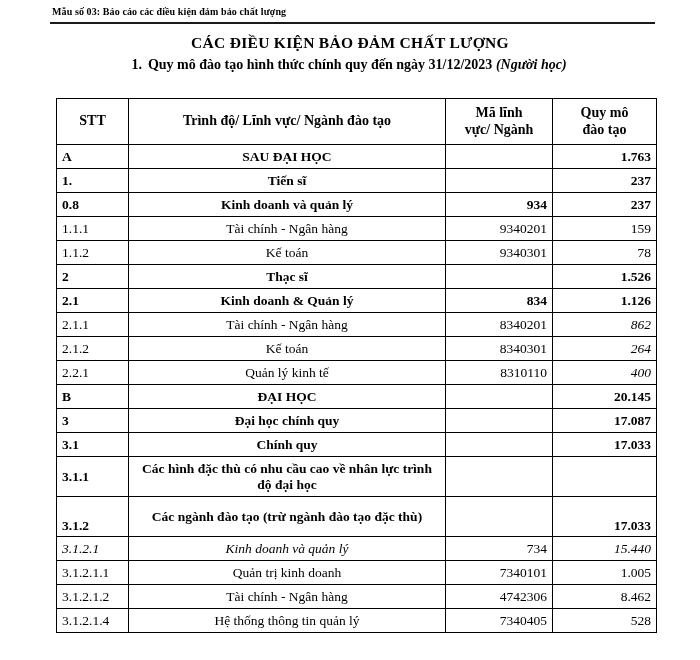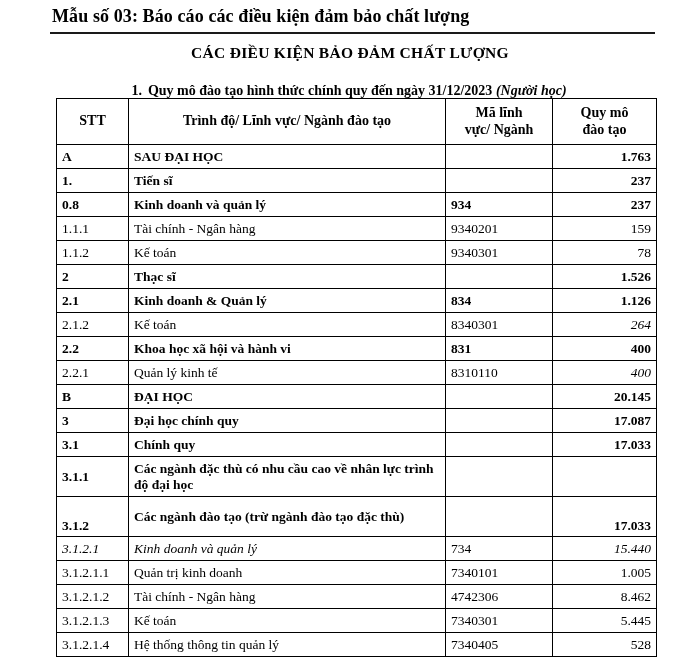--- a/index.html
+++ b/index.html
@@ -22,40 +22,40 @@
     height: 660px;
     box-sizing: border-box;
   }
 
   
   .doc-head {
     padding: 0;
   }
   .form-label-line {
     padding: 6px 0 0 52px;
-    font-size: 18px;
+    font-size: 10px;
     font-weight: bold;
     letter-spacing: 0.1px;
     white-space: nowrap;
   }
   .head-rule {
     margin: 5px 0 0 50px;
     width: 605px;
     height: 2px;
     background: #1a1a1a;
   }
   .doc-title {
     margin-top: 10px;
     text-align: center;
     font-size: 15.5px;
     font-weight: bold;
     letter-spacing: 0.3px;
   }
   .section-line {
-    margin-top: 21px;
+    margin-top: 5px;
     text-align: center;
     font-size: 14px;
     font-weight: bold;
     padding-right: 2px;
     white-space: nowrap;
   }
   .section-line .num {
     margin-right: 6px;
   }
   .section-line .paren {
@@ -90,22 +90,22 @@
     font-size: 14px;
     height: 46px;
     padding: 3px 4px;
   }
   col.c-stt   { width: 72px; }
   col.c-name  { width: 317px; }
   col.c-code  { width: 107px; }
   col.c-qty   { width: 104px; }
 
   td.stt  { text-align: left;  padding-left: 7px; white-space: nowrap; }
-  td.name { text-align: left;  padding-left: 9px; }
-  td.code { text-align: left;  padding-left: 14px; }
+  td.name { text-align: center;  padding-left: 9px; }
+  td.code { text-align: right;  padding-left: 14px; }
   td.qty  { text-align: right; padding-right: 10px; white-space: nowrap; }
 
   tr.r {
     height: 24px;
   }
   tr.r2 {
     height: 40px;
   }
   tr.r2 td.name { vertical-align: middle; }
   tr.r2 td.stt  { vertical-align: middle; }
@@ -192,32 +192,32 @@
             <td class="code s-norm"></td>
             <td class="qty s-bi">1.526</td>
           </tr>
           <tr class="r">
             <td class="stt s-bi">2.1</td>
             <td class="name s-bi">Kinh doanh &amp; Quản lý</td>
             <td class="code s-bi">834</td>
             <td class="qty s-bi">1.126</td>
           </tr>
           <tr class="r">
+            <td class="stt s-norm">2.1.1</td>
+            <td class="name s-norm">Tài chính - Ngân hàng</td>
+            <td class="code s-norm">8340201</td>
+            <td class="qty s-ital">862</td>
+          </tr>
+          <tr class="r">
             <td class="stt s-norm">2.1.2</td>
             <td class="name s-norm">Kế toán</td>
             <td class="code s-norm">8340301</td>
             <td class="qty s-ital">264</td>
           </tr>
           <tr class="r">
-            <td class="stt s-bi">2.2</td>
-            <td class="name s-bi">Khoa học xã hội và hành vi</td>
-            <td class="code s-bi">831</td>
-            <td class="qty s-bi">400</td>
-          </tr>
-          <tr class="r">
             <td class="stt s-norm">2.2.1</td>
             <td class="name s-norm">Quản lý kinh tế</td>
             <td class="code s-norm">8310110</td>
             <td class="qty s-ital">400</td>
           </tr>
           <tr class="r">
             <td class="stt s-bold">B</td>
             <td class="name s-bold">ĐẠI HỌC</td>
             <td class="code s-norm"></td>
             <td class="qty s-bold">20.145</td>
@@ -229,21 +229,21 @@
             <td class="qty s-bold">17.087</td>
           </tr>
           <tr class="r">
             <td class="stt s-bold">3.1</td>
             <td class="name s-bold">Chính quy</td>
             <td class="code s-norm"></td>
             <td class="qty s-bold">17.033</td>
           </tr>
           <tr class="r2">
             <td class="stt s-bi">3.1.1</td>
-            <td class="name s-bi">Các ngành đặc thù có nhu cầu cao về nhân lực trình độ đại học</td>
+            <td class="name s-bi">Các hình đặc thù có nhu cầu cao về nhân lực trình độ đại học</td>
             <td class="code s-bi"></td>
             <td class="qty s-bi"></td>
           </tr>
           <tr class="r2 r2b">
             <td class="stt s-bi">3.1.2</td>
             <td class="name s-bi">Các ngành đào tạo (trừ ngành đào tạo đặc thù)</td>
             <td class="code s-bi"></td>
             <td class="qty s-bi">17.033</td>
           </tr>
           <tr class="r">
@@ -258,26 +258,20 @@
             <td class="code s-norm">7340101</td>
             <td class="qty s-norm">1.005</td>
           </tr>
           <tr class="r">
             <td class="stt s-norm">3.1.2.1.2</td>
             <td class="name s-norm">Tài chính - Ngân hàng</td>
             <td class="code s-norm">4742306</td>
             <td class="qty s-norm">8.462</td>
           </tr>
           <tr class="r">
-            <td class="stt s-norm">3.1.2.1.3</td>
-            <td class="name s-norm">Kế toán</td>
-            <td class="code s-norm">7340301</td>
-            <td class="qty s-norm">5.445</td>
-          </tr>
-          <tr class="r">
             <td class="stt s-norm">3.1.2.1.4</td>
             <td class="name s-norm">Hệ thống thông tin quản lý</td>
             <td class="code s-norm">7340405</td>
             <td class="qty s-norm">528</td>
           </tr>
         </tbody>
     </table>
   </div>
 
 </div>

